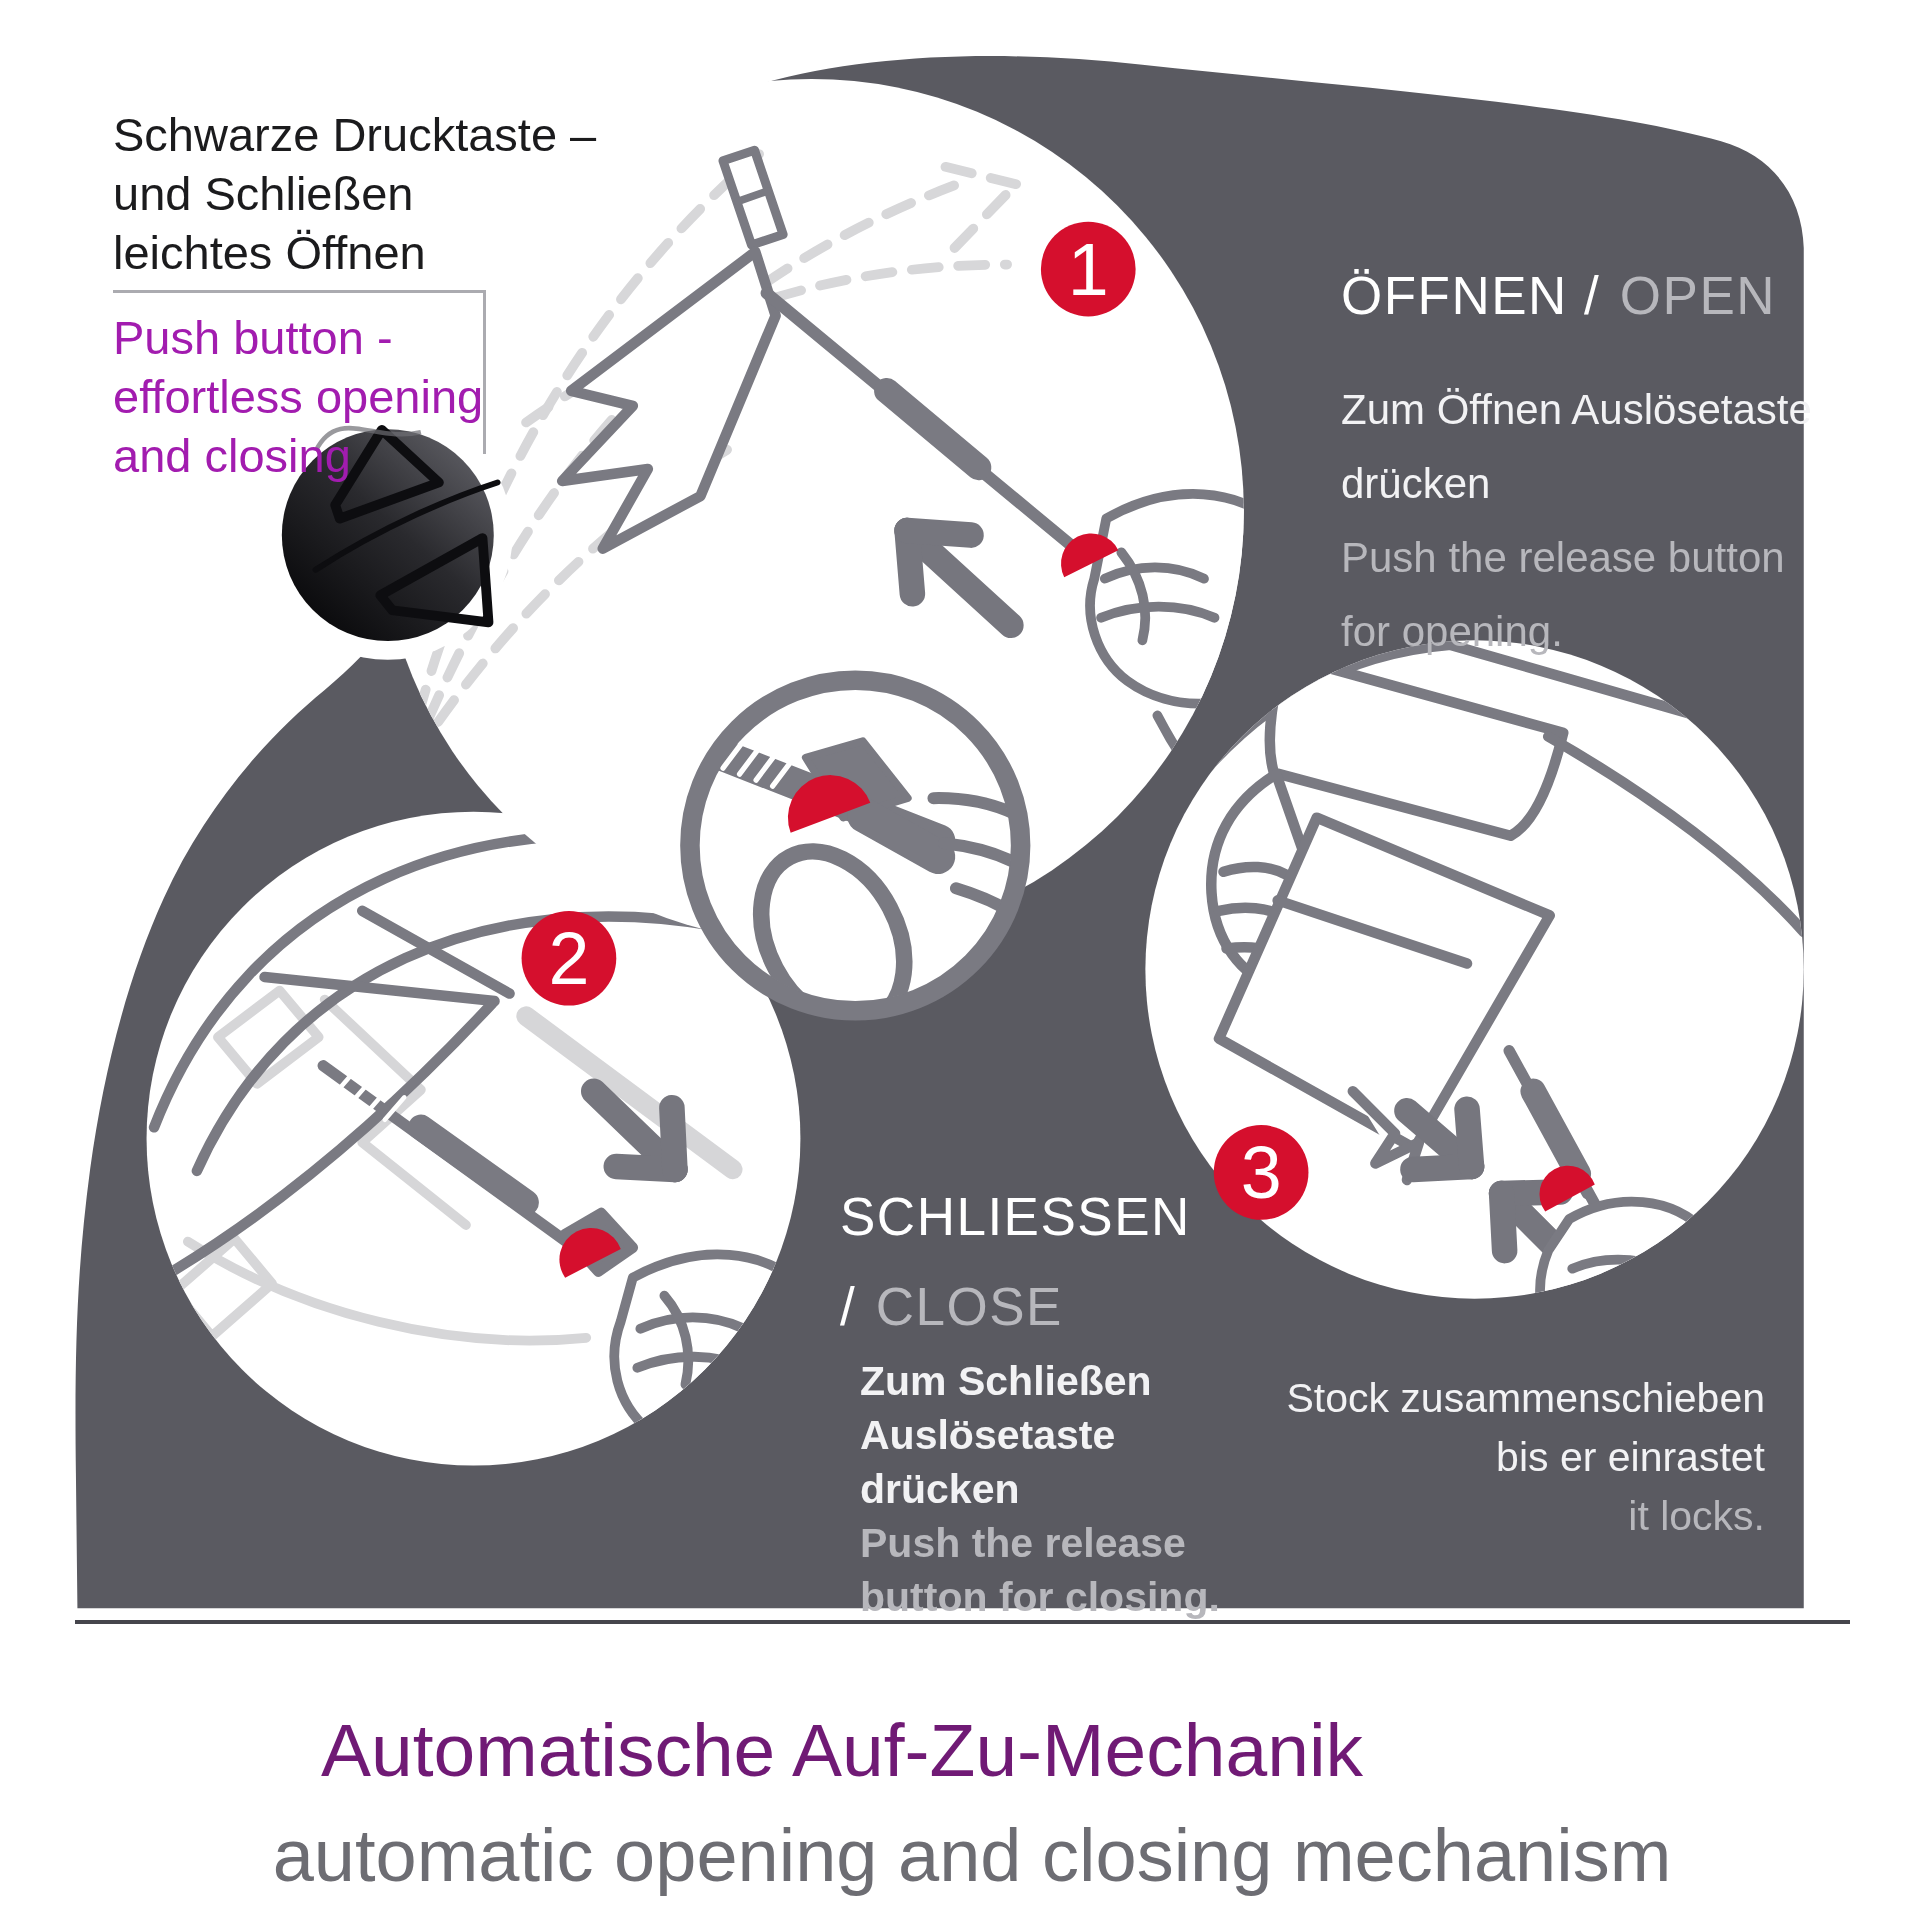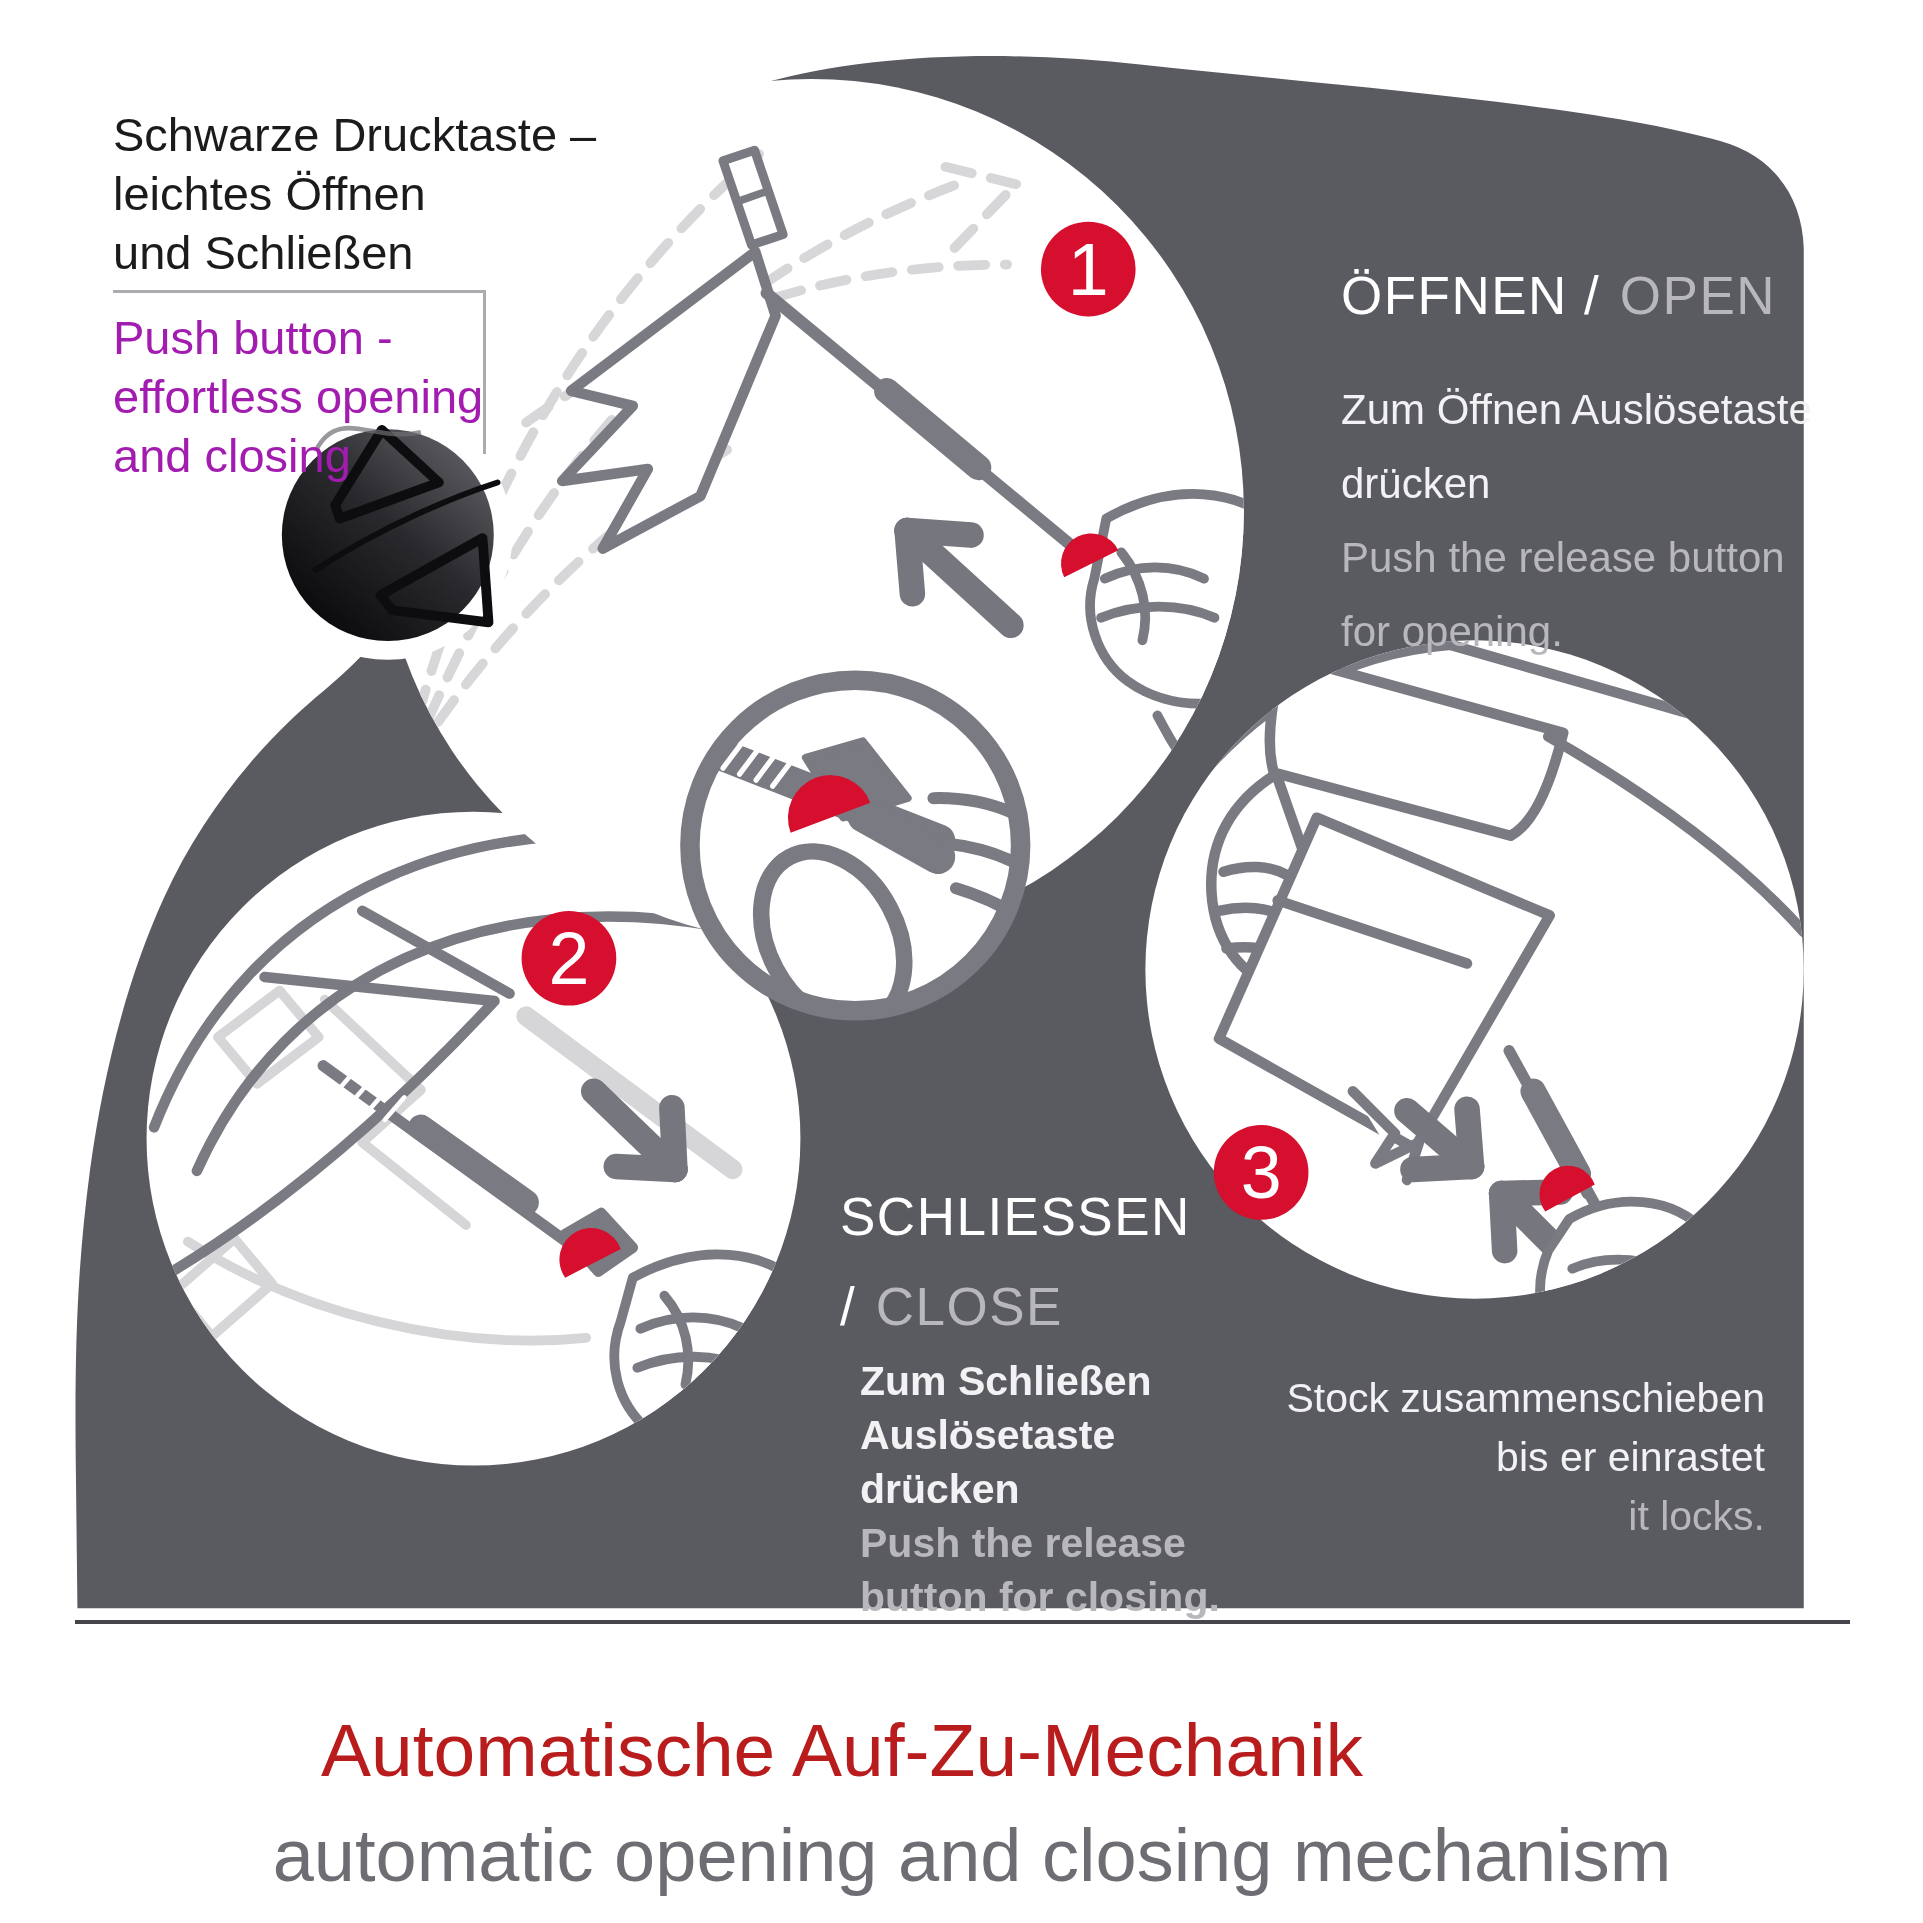--- a/index.html
+++ b/index.html
@@ -23,21 +23,21 @@
   .step1-body{position:absolute;left:1341px;top:373px;font-size:42px;line-height:74px;font-weight:300;}
   .step2-title{position:absolute;left:840px;top:1172px;line-height:90px;}
   .step2-body{position:absolute;left:860px;top:1354px;font-size:41px;line-height:54px;font-weight:700;}
   .step3-body{position:absolute;right:159px;top:1369px;width:571px;text-align:right;
               font-size:41px;line-height:59px;font-weight:300;}
   .gap-left{margin-left:19.5px;text-align:center;}
 
   
   .rule{position:absolute;left:75px;top:1620px;width:1775px;border-top:4.5px solid #45454c;}
   .footer-de{position:absolute;left:0;top:1707px;width:1684px;text-align:center;
-             font-size:75px;font-weight:400;color:#b91c1c;}
+             font-size:75px;font-weight:400;color:#701a75;}
   .footer-en{position:absolute;left:0;top:1813px;width:1924px;text-align:center;
              font-size:74px;font-weight:300;color:#6d6d73;padding-left:10px;}
 </style>
 </head>
 <body>
 
 <div id="stage">
 
   <svg id="art" width="1924" height="1924" viewBox="0 0 2560 2560">
     <defs>
@@ -246,22 +246,22 @@
       </g>
       <g>
         <circle cx="1678" cy="1560" r="63" fill="#D50F2D"></circle>
         <text x="1678" y="1594">3</text>
       </g>
     </g>
   </svg>
 
   <div class="callout-de">
     <div>Schwarze Drucktaste –</div>
+    <div>und Schließen</div>
     <div>leichtes Öffnen</div>
-    <div>und Schließen</div>
   </div>
 
   <div class="bracket"></div>
 
   <div class="callout-en">
     <div>Push button -</div>
     <div>effortless opening</div>
     <div>and closing</div>
   </div>
 

